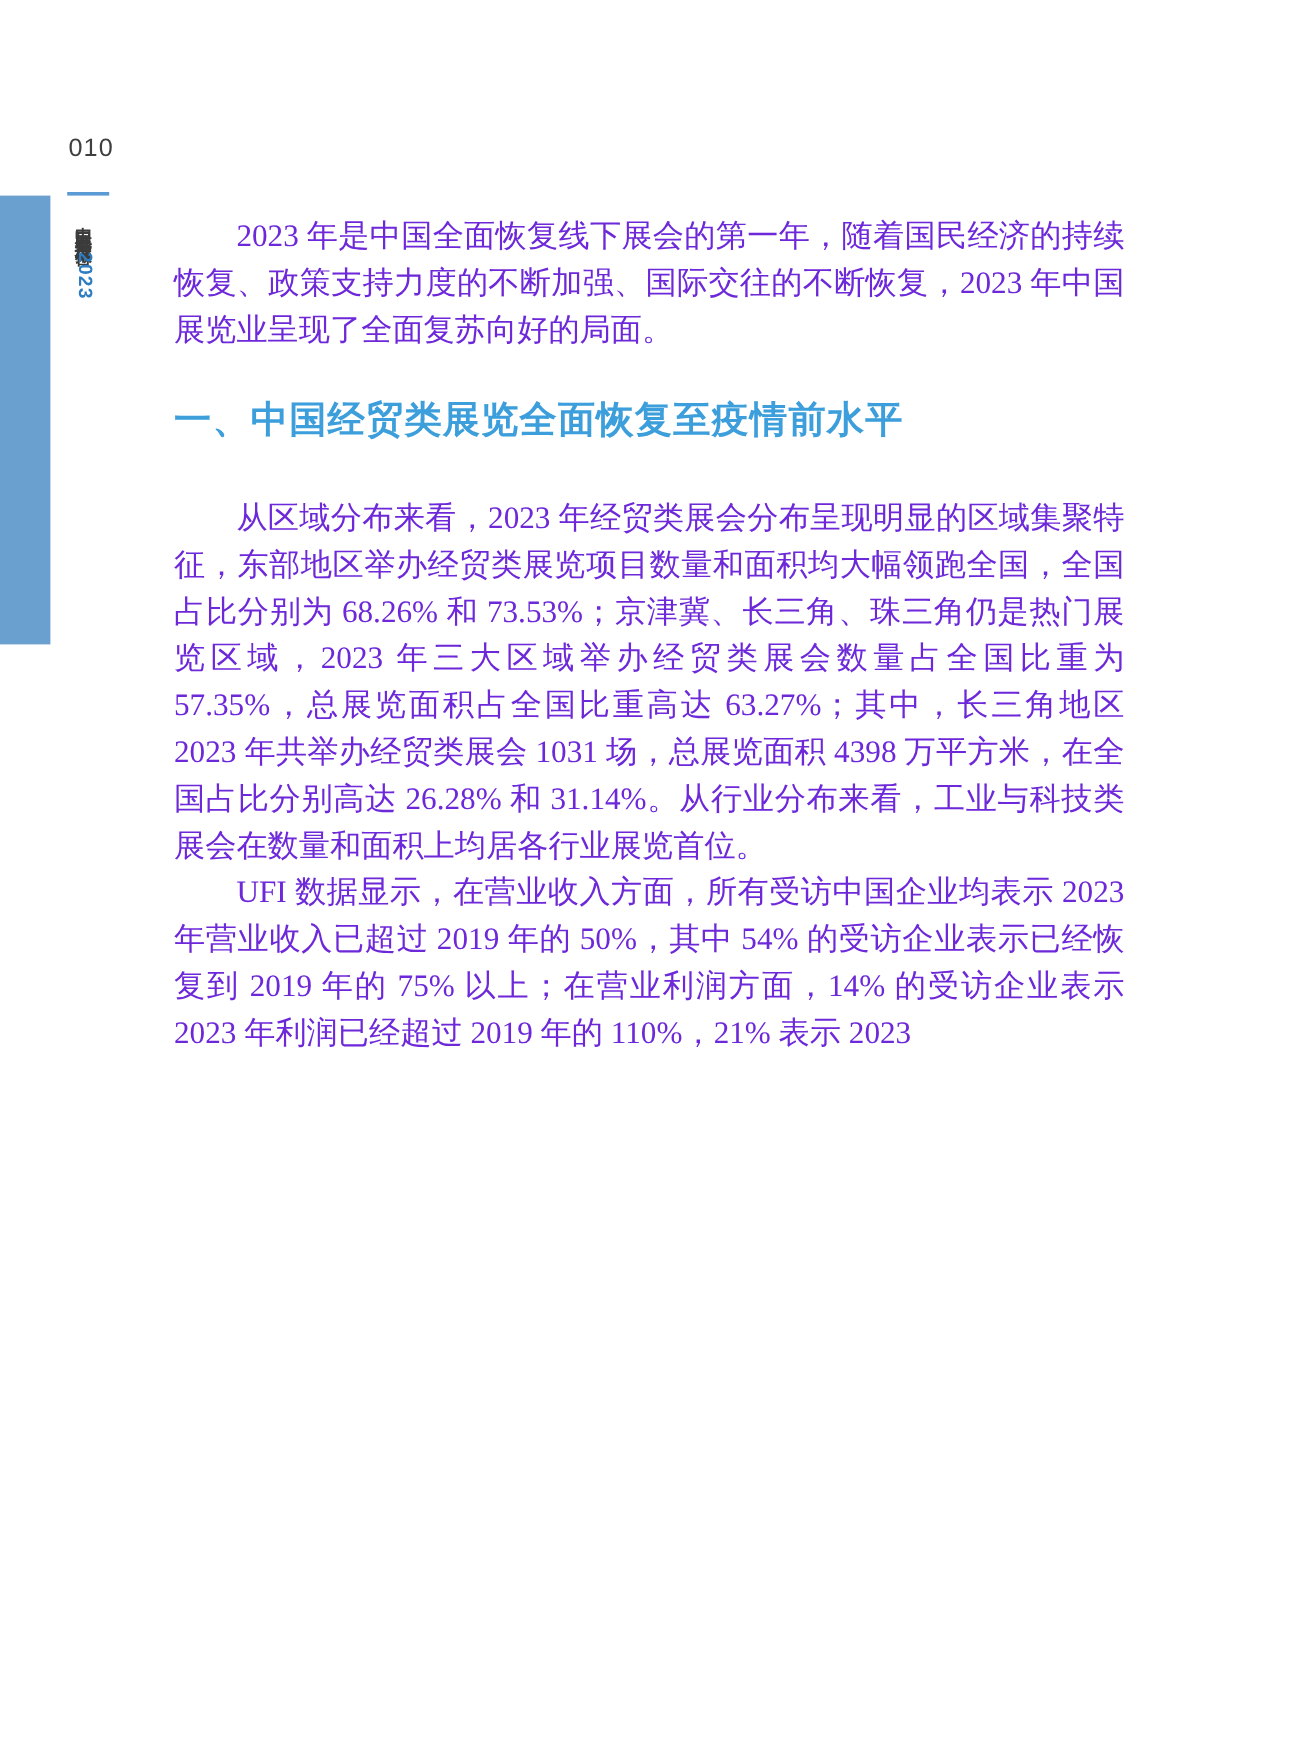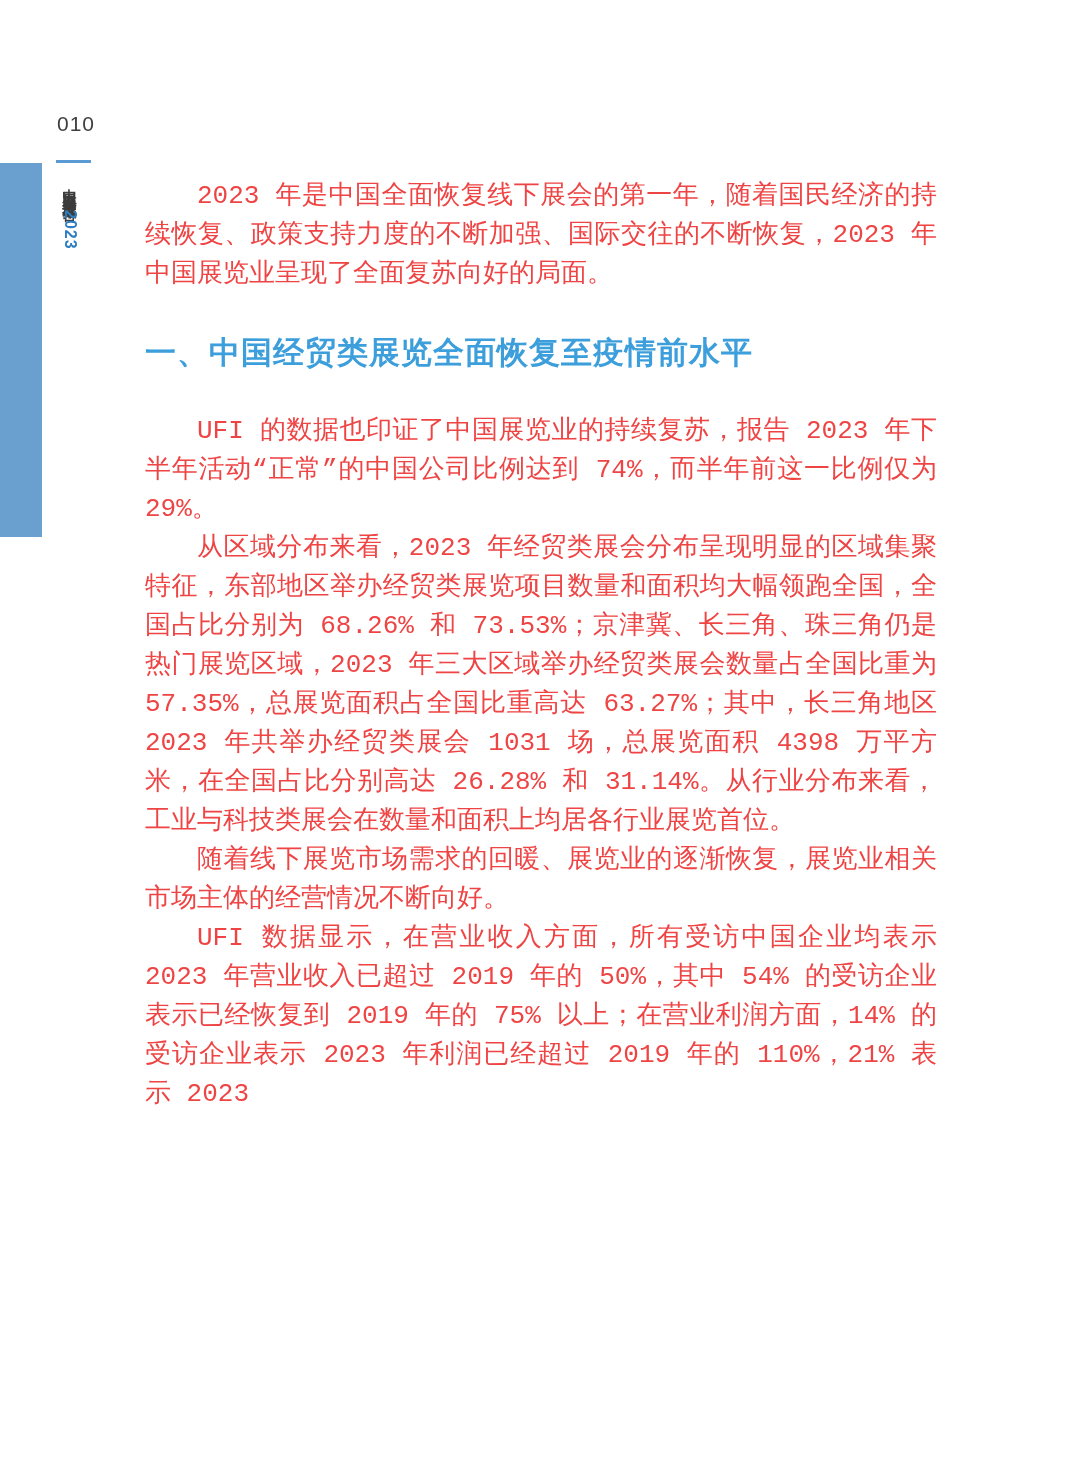--- a/index.html
+++ b/index.html
@@ -59,28 +59,28 @@
     position: absolute;
     left: 145px;
     top: 170px;
     width: 792px;
     padding-top: 7px;
   }
   .body-para {
     margin: 0;
     font-size: 26px;
     line-height: 39px;
-    color: #ef4444;
+    color: #6d28d9;
     text-align: justify;
     text-indent: 2em;
-    font-family: Liberation Mono, monospace;
+    font-family: Liberation Serif, serif;
   }
   .section-heading {
     margin: 38px 0 38px 0;
-    font-family: Liberation Sans, sans-serif;
+    font-family: Liberation Mono, monospace;
     font-size: 31px;
     line-height: 42px;
     font-weight: 700;
     color: #3c9edb;
     letter-spacing: 1px;
   }
   .section-heading.second { margin-top: 36px; }
 </style>
 </head>
 <body>
@@ -99,23 +99,21 @@
   </div>
 
   <div class="content">
 
     <p class="body-para">2023 年是中国全面恢复线下展会的第一年，随着国民经济的持续恢复、政策支持力度的不断加强、国际交往的不断恢复，2023 年中国展览业呈现了全面复苏向好的局面。</p>
 
     <h2 class="section-heading">一、中国经贸类展览全面恢复至疫情前水平</h2>
 
 
 
-    <p class="body-para">UFI 的数据也印证了中国展览业的持续复苏，报告 2023 年下半年活动“正常”的中国公司比例达到 74%，而半年前这一比例仅为 29%。</p>
 
     <p class="body-para">从区域分布来看，2023 年经贸类展会分布呈现明显的区域集聚特征，东部地区举办经贸类展览项目数量和面积均大幅领跑全国，全国占比分别为 68.26% 和 73.53%；京津冀、长三角、珠三角仍是热门展览区域，2023 年三大区域举办经贸类展会数量占全国比重为 57.35%，总展览面积占全国比重高达 63.27%；其中，长三角地区 2023 年共举办经贸类展会 1031 场，总展览面积 4398 万平方米，在全国占比分别高达 26.28% 和 31.14%。从行业分布来看，工业与科技类展会在数量和面积上均居各行业展览首位。</p>
 
 
-    <p class="body-para">随着线下展览市场需求的回暖、展览业的逐渐恢复，展览业相关市场主体的经营情况不断向好。</p>
 
     <p class="body-para">UFI 数据显示，在营业收入方面，所有受访中国企业均表示 2023 年营业收入已超过 2019 年的 50%，其中 54% 的受访企业表示已经恢复到 2019 年的 75% 以上；在营业利润方面，14% 的受访企业表示 2023 年利润已经超过 2019 年的 110%，21% 表示 2023</p>
 
   </div>
 </div>
 
 </body></html>

